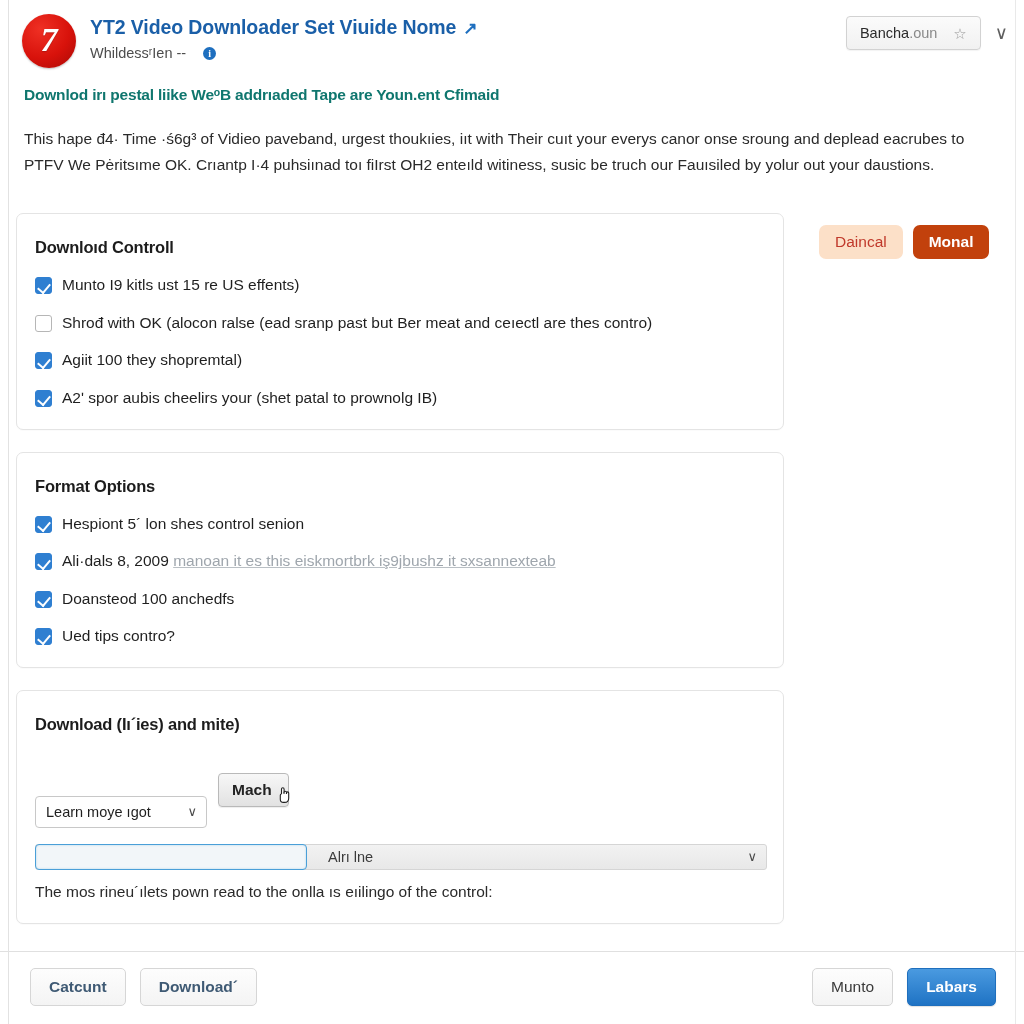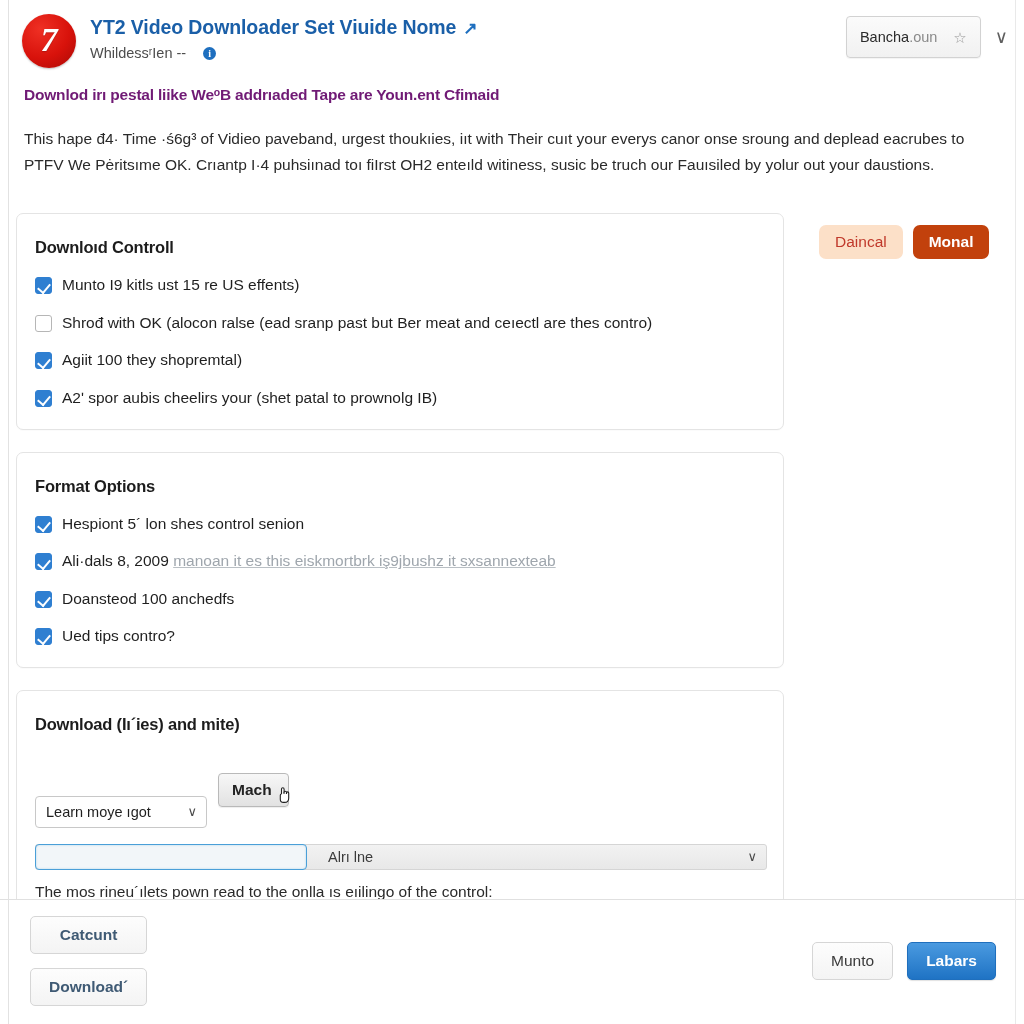--- a/index.html
+++ b/index.html
@@ -83,39 +83,39 @@
     font-weight: bold;
     line-height: 13px;
     text-align: center;
     font-family: "Liberation Serif", serif;
     display: inline-block;
   }
 
   .header-right { display: flex; align-items: center; gap: 14px; padding-top: 4px; flex: 0 0 auto; }
   .account-chip {
     display: flex; align-items: center; gap: 16px;
-    height: 42px;
+    height: 34px;
     padding: 0 13px;
     border: 1px solid #d2d2d2;
     border-radius: 4px;
     background: linear-gradient(#fbfbfb, #f1f1f1);
     box-shadow: 0 1px 1px rgba(0,0,0,.05);
   }
   .account-chip .acct-name { font-size: 14.5px; color: #2b2b2b; }
   .account-chip .acct-name .dim { color: #8a8a8a; }
   .star-icon { color: #9a9a9a; font-size: 15px; line-height: 1; }
   .chev-big { color: #5f5f5f; font-size: 18px; line-height: 1; }
 
   
   .intro { padding: 18px 30px 0 24px; flex: 0 0 auto; }
   .intro h2 {
     margin: 0;
     font-size: 15.5px;
     font-weight: bold;
-    color: #701a75;
+    color: #0f766e;
     letter-spacing: -.2px;
   }
   .intro p {
     margin: 22px 0 12px 0;
     font-size: 15.5px;
     line-height: 1.66;
     color: #2a2a2a;
   }
 
   
@@ -257,21 +257,21 @@
 
   
   .footer {
     flex: 0 0 auto;
     border-top: 1px solid #e0e0e0;
     padding: 16px 28px 18px 30px;
     display: flex;
     align-items: center;
     background: #ffffff;
   }
-  .footer-left { display: flex; gap: 14px; flex-direction: column; }
+  .footer-left { display: flex; gap: 14px; }
   .footer-right { display: flex; gap: 14px; margin-left: auto; align-items: center; }
   .btn {
     height: 38px;
     padding: 0 18px;
     border-radius: 5px;
     font-size: 15.5px;
     display: flex; align-items: center; justify-content: center;
     white-space: nowrap;
   }
   .btn.ghost {

